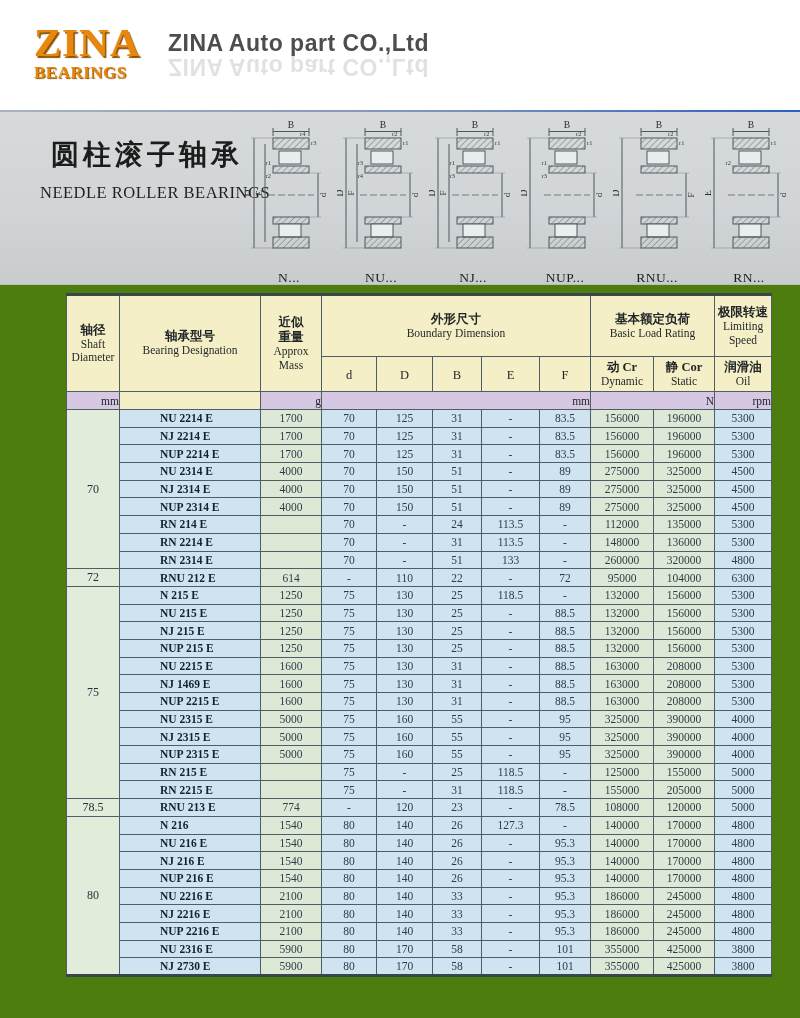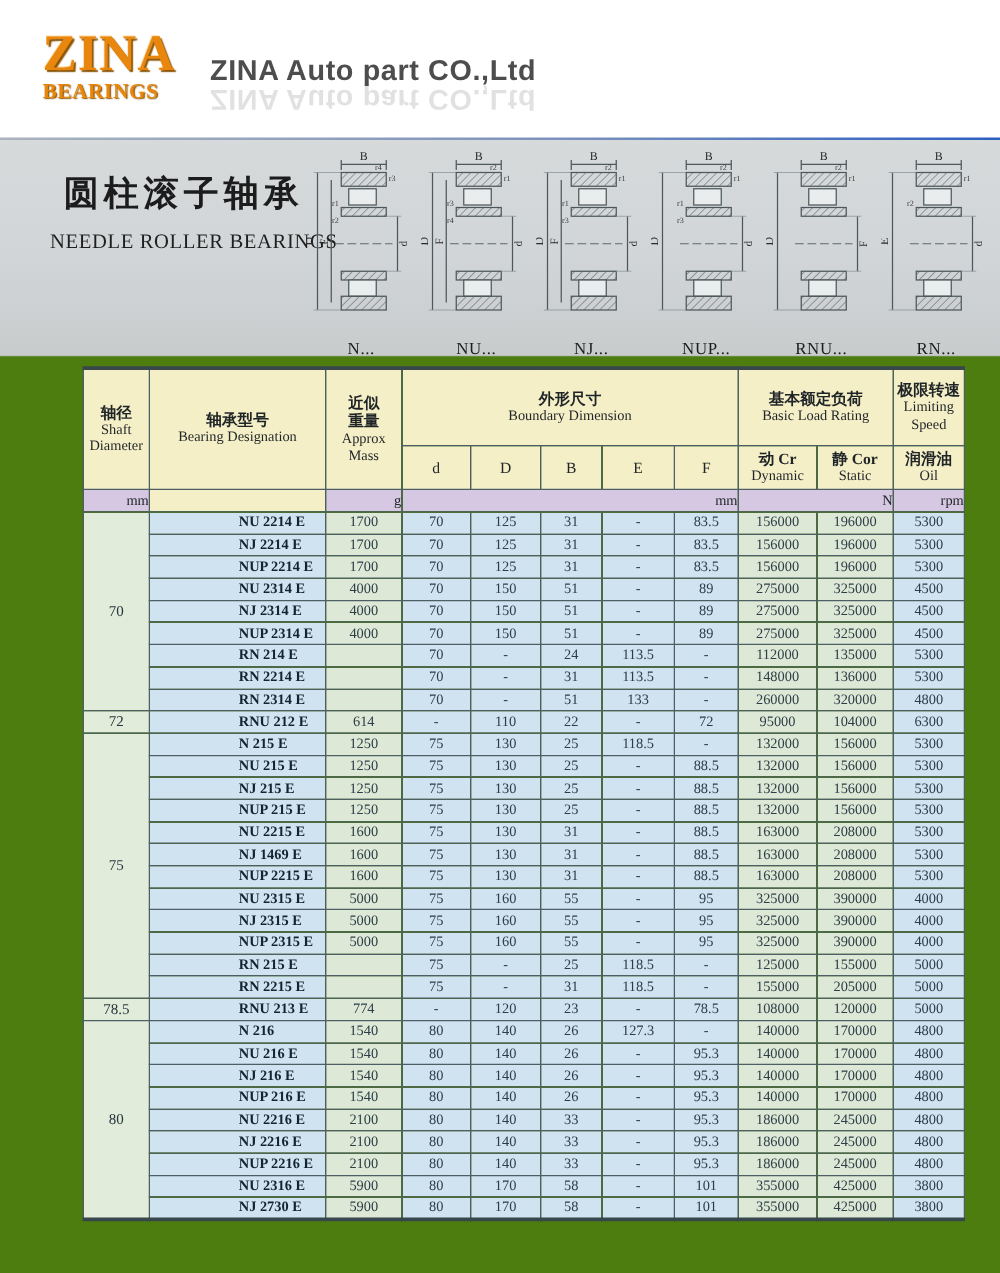--- a/index.html
+++ b/index.html
@@ -15,21 +15,21 @@
   .logo-zina {
     font-family:"Liberation Serif", serif; font-weight:bold; font-style:normal;
     font-size:41px; letter-spacing:1px; color:#e8860d;
     text-shadow:1.5px 1.5px 1px #8a5405, -0.5px -0.5px 0 #ffd9a0;
   }
   .logo-bearings {
     font-family:"Liberation Serif", serif; font-weight:bold; font-size:17px;
     letter-spacing:0.5px; color:#e8860d; margin-top:1px;
     text-shadow:1px 1px 1px #8a5405;
   }
-  .title-wrap { position:absolute; left:168px; top:30px;margin-top:13px; }
+  .title-wrap { position:absolute; left:168px; top:30px; }
   .company-title {
     font-family:"Liberation Sans", sans-serif; font-weight:bold;
     font-size:23px; color:#4d4d4d; letter-spacing:0.5px;
   }
   .company-title.reflect {
     transform:scaleY(-1); opacity:0.16; margin-top:-4px; filter:blur(0.3px);
   }
 
   
   .banner {
@@ -75,21 +75,21 @@
   thead .r1 th { height:62px; }
   thead .r2 th { height:35px; }
   thead .units td { height:18px; background:#d6c7e2; font-size:11.5px; text-align:right; color:#23282b; }
   thead .units td.u-desig { background:#f4efc7; }
   .hl-cn { display:block; font-size:12.5px; font-weight:bold; line-height:15px; }
   .hl-en { display:block; font-size:11.5px; line-height:13.5px; }
   .hl-dim { font-size:12.5px; }
 
   tbody td { height:17.7px; font-size:11.5px; text-align:center; color:#2c3d47; }
   td.c-shaft { background:#e1edda; font-size:12px; color:#24343c; }
-  td.c-desig { background:#cfe3f1; text-align:left; padding-left:71px;
+  td.c-desig { background:#cfe3f1; text-align:left; padding-left:40px;
                font-weight:bold; font-size:11.5px; color:#14242e; }
   td.c-mass  { background:#dde9d6; }
   td.c-dim   { background:#cfe3f1; }
   td.c-load  { background:#dde9d6; }
   td.c-speed { background:#cfe3f1; }
 </style>
 </head>
 <body>
 
 <div class="page">

